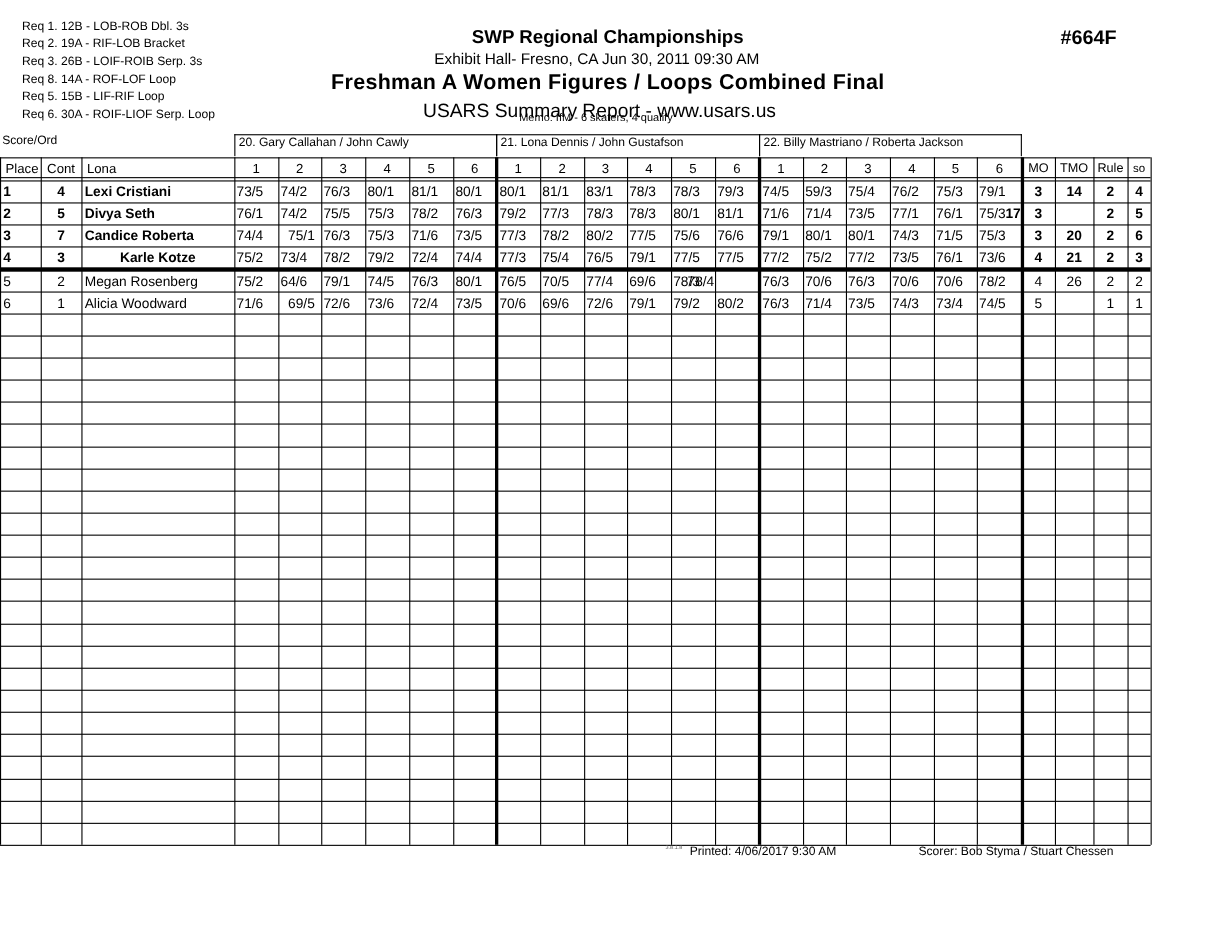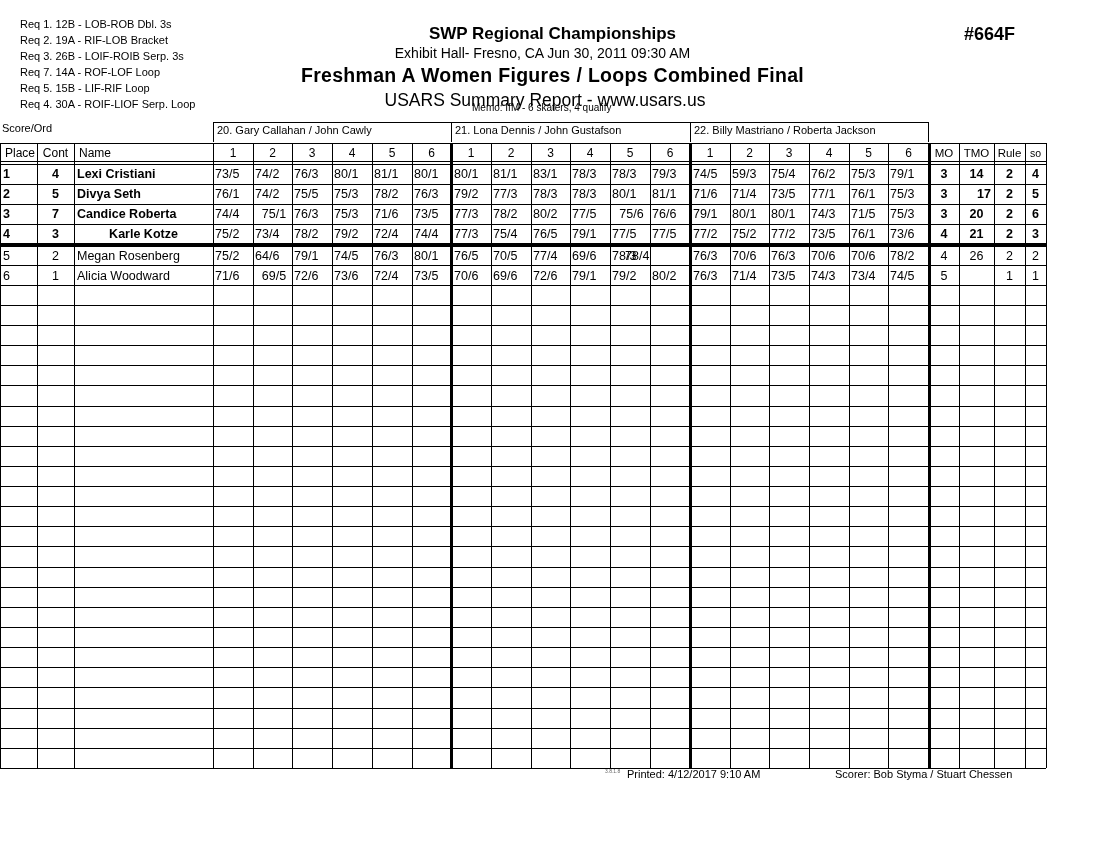--- a/index.html
+++ b/index.html
@@ -28,23 +28,23 @@
   .bold { font-weight:bold; }
   .footer { top:768px; font-size:11px; }
   .ver { left:605px; top:768px; font-size:5px; color:#666; }
 </style>
 </head>
 <body>
 
 <div class="abs req" style="top:16px">Req  1.  12B - LOB-ROB Dbl. 3s</div>
 <div class="abs req" style="top:32px">Req  2.  19A - RIF-LOB Bracket</div>
 <div class="abs req" style="top:48px">Req  3.  26B - LOIF-ROIB Serp. 3s</div>
-<div class="abs req" style="top:64px">Req  7.  14A - ROF-LOF Loop</div>
+<div class="abs req" style="top:64px">Req  8.  14A - ROF-LOF Loop</div>
 <div class="abs req" style="top:80px">Req  5.  15B - LIF-RIF Loop</div>
-<div class="abs req" style="top:96px">Req  4.  30A - ROIF-LIOF Serp. Loop</div>
+<div class="abs req" style="top:96px">Req  6.  30A - ROIF-LIOF Serp. Loop</div>
 
 <div class="abs title1">SWP Regional Championships</div>
 <div class="abs title2">Exhibit Hall-  Fresno, CA  Jun 30, 2011  09:30 AM</div>
 <div class="abs title3">Freshman A Women Figures / Loops Combined Final</div>
 <div class="abs title4">USARS Summary Report - www.usars.us</div>
 <div class="abs memo">Memo: IfM - 6 skaters, 4  qualify</div>
 <div class="abs event-num">#664F</div>
 
 <div class="abs scoreord">Score/Ord</div>
 
@@ -107,21 +107,21 @@
     <div class="line-h" style="left:0;top:627px;width:1046px"></div>
     <div class="line-h" style="left:0;top:647px;width:1046px"></div>
     <div class="line-h" style="left:0;top:667px;width:1046px"></div>
     <div class="line-h" style="left:0;top:687px;width:1046px"></div>
     <div class="line-h" style="left:0;top:708px;width:1046px"></div>
     <div class="line-h" style="left:0;top:728px;width:1046px"></div>
     <div class="line-h" style="left:0;top:748px;width:1046px"></div>
     <div class="line-h" style="left:0;top:768px;width:1046px"></div>
     <div class="hdr" style="left:0px;width:37px;text-align:center;padding-left:3px;box-sizing:border-box">Place</div>
     <div class="hdr" style="left:37px;width:37px;">Cont</div>
-    <div class="hdr" style="left:74px;width:139px;text-align:left;padding-left:5px;box-sizing:border-box">Name</div>
+    <div class="hdr" style="left:74px;width:139px;text-align:left;padding-left:5px;box-sizing:border-box">Lona</div>
     <div class="hdr" style="left:213px;width:40px;">1</div>
     <div class="hdr" style="left:253px;width:39px;">2</div>
     <div class="hdr" style="left:292px;width:40px;">3</div>
     <div class="hdr" style="left:332px;width:40px;">4</div>
     <div class="hdr" style="left:372px;width:40px;">5</div>
     <div class="hdr" style="left:412px;width:39px;">6</div>
     <div class="hdr" style="left:451px;width:40px;">1</div>
     <div class="hdr" style="left:491px;width:40px;">2</div>
     <div class="hdr" style="left:531px;width:39px;">3</div>
     <div class="hdr" style="left:570px;width:40px;">4</div>
@@ -177,37 +177,37 @@
     <div class="cell" style="left:571px;top:184px;width:40px;text-align:left;padding-left:1px;box-sizing:border-box;font-size:12.5px">78/3</div>
     <div class="cell" style="left:611px;top:184px;width:40px;text-align:left;padding-left:1px;box-sizing:border-box;font-size:12.5px">80/1</div>
     <div class="cell" style="left:651px;top:184px;width:40px;text-align:left;padding-left:1px;box-sizing:border-box;font-size:12.5px">81/1</div>
     <div class="cell" style="left:692px;top:184px;width:40px;text-align:left;padding-left:1px;box-sizing:border-box;font-size:12.5px">71/6</div>
     <div class="cell" style="left:731px;top:184px;width:39px;text-align:left;padding-left:1px;box-sizing:border-box;font-size:12.5px">71/4</div>
     <div class="cell" style="left:770px;top:184px;width:40px;text-align:left;padding-left:1px;box-sizing:border-box;font-size:12.5px">73/5</div>
     <div class="cell" style="left:810px;top:184px;width:40px;text-align:left;padding-left:1px;box-sizing:border-box;font-size:12.5px">77/1</div>
     <div class="cell" style="left:850px;top:184px;width:39px;text-align:left;padding-left:1px;box-sizing:border-box;font-size:12.5px">76/1</div>
     <div class="cell" style="left:889px;top:184px;width:41px;text-align:left;padding-left:1px;box-sizing:border-box;font-size:12.5px">75/3</div>
     <div class="cell bold" style="left:929px;top:184px;width:30px;text-align:center;padding:0 3px;box-sizing:border-box">3</div>
-    <div class="cell bold" style="left:959px;top:184px;width:35px;text-align:right;padding:0 3px;box-sizing:border-box">17</div>
+    <div class="cell bold" style="left:911px;top:184px;width:35px;text-align:left;padding:0 3px;box-sizing:border-box">17</div>
     <div class="cell bold" style="left:994px;top:184px;width:31px;text-align:center;padding:0 3px;box-sizing:border-box">2</div>
     <div class="cell bold" style="left:1025px;top:184px;width:21px;text-align:center;padding:0 3px;box-sizing:border-box">5</div>
     <div class="cell bold" style="left:0px;top:204px;width:37px;text-align:left;padding:0 3px;box-sizing:border-box">3</div>
     <div class="cell bold" style="left:37px;top:204px;width:37px;text-align:center;padding:0 3px;box-sizing:border-box">7</div>
     <div class="cell bold" style="left:74px;top:204px;width:139px;text-align:left;padding:0 3px;box-sizing:border-box">Candice Roberta</div>
     <div class="cell" style="left:214px;top:204px;width:40px;text-align:left;padding-left:1px;box-sizing:border-box;font-size:12.5px">74/4</div>
     <div class="cell" style="left:254px;top:204px;width:39px;text-align:center;padding-left:1px;box-sizing:border-box;font-size:12.5px">75/1</div>
     <div class="cell" style="left:293px;top:204px;width:40px;text-align:left;padding-left:1px;box-sizing:border-box;font-size:12.5px">76/3</div>
     <div class="cell" style="left:333px;top:204px;width:40px;text-align:left;padding-left:1px;box-sizing:border-box;font-size:12.5px">75/3</div>
     <div class="cell" style="left:373px;top:204px;width:40px;text-align:left;padding-left:1px;box-sizing:border-box;font-size:12.5px">71/6</div>
     <div class="cell" style="left:413px;top:204px;width:39px;text-align:left;padding-left:1px;box-sizing:border-box;font-size:12.5px">73/5</div>
     <div class="cell" style="left:453px;top:204px;width:40px;text-align:left;padding-left:1px;box-sizing:border-box;font-size:12.5px">77/3</div>
     <div class="cell" style="left:492px;top:204px;width:40px;text-align:left;padding-left:1px;box-sizing:border-box;font-size:12.5px">78/2</div>
     <div class="cell" style="left:532px;top:204px;width:39px;text-align:left;padding-left:1px;box-sizing:border-box;font-size:12.5px">80/2</div>
     <div class="cell" style="left:571px;top:204px;width:40px;text-align:left;padding-left:1px;box-sizing:border-box;font-size:12.5px">77/5</div>
-    <div class="cell" style="left:611px;top:204px;width:40px;text-align:center;padding-left:1px;box-sizing:border-box;font-size:12.5px">75/6</div>
+    <div class="cell" style="left:611px;top:204px;width:40px;text-align:left;padding-left:1px;box-sizing:border-box;font-size:12.5px">75/6</div>
     <div class="cell" style="left:651px;top:204px;width:40px;text-align:left;padding-left:1px;box-sizing:border-box;font-size:12.5px">76/6</div>
     <div class="cell" style="left:692px;top:204px;width:40px;text-align:left;padding-left:1px;box-sizing:border-box;font-size:12.5px">79/1</div>
     <div class="cell" style="left:731px;top:204px;width:39px;text-align:left;padding-left:1px;box-sizing:border-box;font-size:12.5px">80/1</div>
     <div class="cell" style="left:770px;top:204px;width:40px;text-align:left;padding-left:1px;box-sizing:border-box;font-size:12.5px">80/1</div>
     <div class="cell" style="left:810px;top:204px;width:40px;text-align:left;padding-left:1px;box-sizing:border-box;font-size:12.5px">74/3</div>
     <div class="cell" style="left:850px;top:204px;width:39px;text-align:left;padding-left:1px;box-sizing:border-box;font-size:12.5px">71/5</div>
     <div class="cell" style="left:889px;top:204px;width:41px;text-align:left;padding-left:1px;box-sizing:border-box;font-size:12.5px">75/3</div>
     <div class="cell bold" style="left:929px;top:204px;width:30px;text-align:center;padding:0 3px;box-sizing:border-box">3</div>
     <div class="cell bold" style="left:959px;top:204px;width:35px;text-align:center;padding:0 3px;box-sizing:border-box">20</div>
     <div class="cell bold" style="left:994px;top:204px;width:31px;text-align:center;padding:0 3px;box-sizing:border-box">2</div>
@@ -283,14 +283,14 @@
     <div class="cell" style="left:810px;top:266px;width:40px;text-align:left;padding-left:1px;box-sizing:border-box;font-size:12.5px">74/3</div>
     <div class="cell" style="left:850px;top:266px;width:39px;text-align:left;padding-left:1px;box-sizing:border-box;font-size:12.5px">73/4</div>
     <div class="cell" style="left:889px;top:266px;width:41px;text-align:left;padding-left:1px;box-sizing:border-box;font-size:12.5px">74/5</div>
     <div class="cell" style="left:929px;top:266px;width:30px;text-align:center;padding:0 3px;box-sizing:border-box">5</div>
     <div class="cell" style="left:959px;top:266px;width:35px;text-align:center;padding:0 3px;box-sizing:border-box"></div>
     <div class="cell" style="left:994px;top:266px;width:31px;text-align:center;padding:0 3px;box-sizing:border-box">1</div>
     <div class="cell" style="left:1025px;top:266px;width:21px;text-align:center;padding:0 3px;box-sizing:border-box">1</div>
   </div>
 
 <div class="abs ver">3.8.1.8</div>
-<div class="abs footer" style="left:627px">Printed:  4/12/2017  9:10 AM</div>
+<div class="abs footer" style="left:627px">Printed:  4/06/2017  9:30 AM</div>
 <div class="abs footer" style="left:835px">Scorer:   Bob Styma / Stuart Chessen</div>
 
 </body></html>

